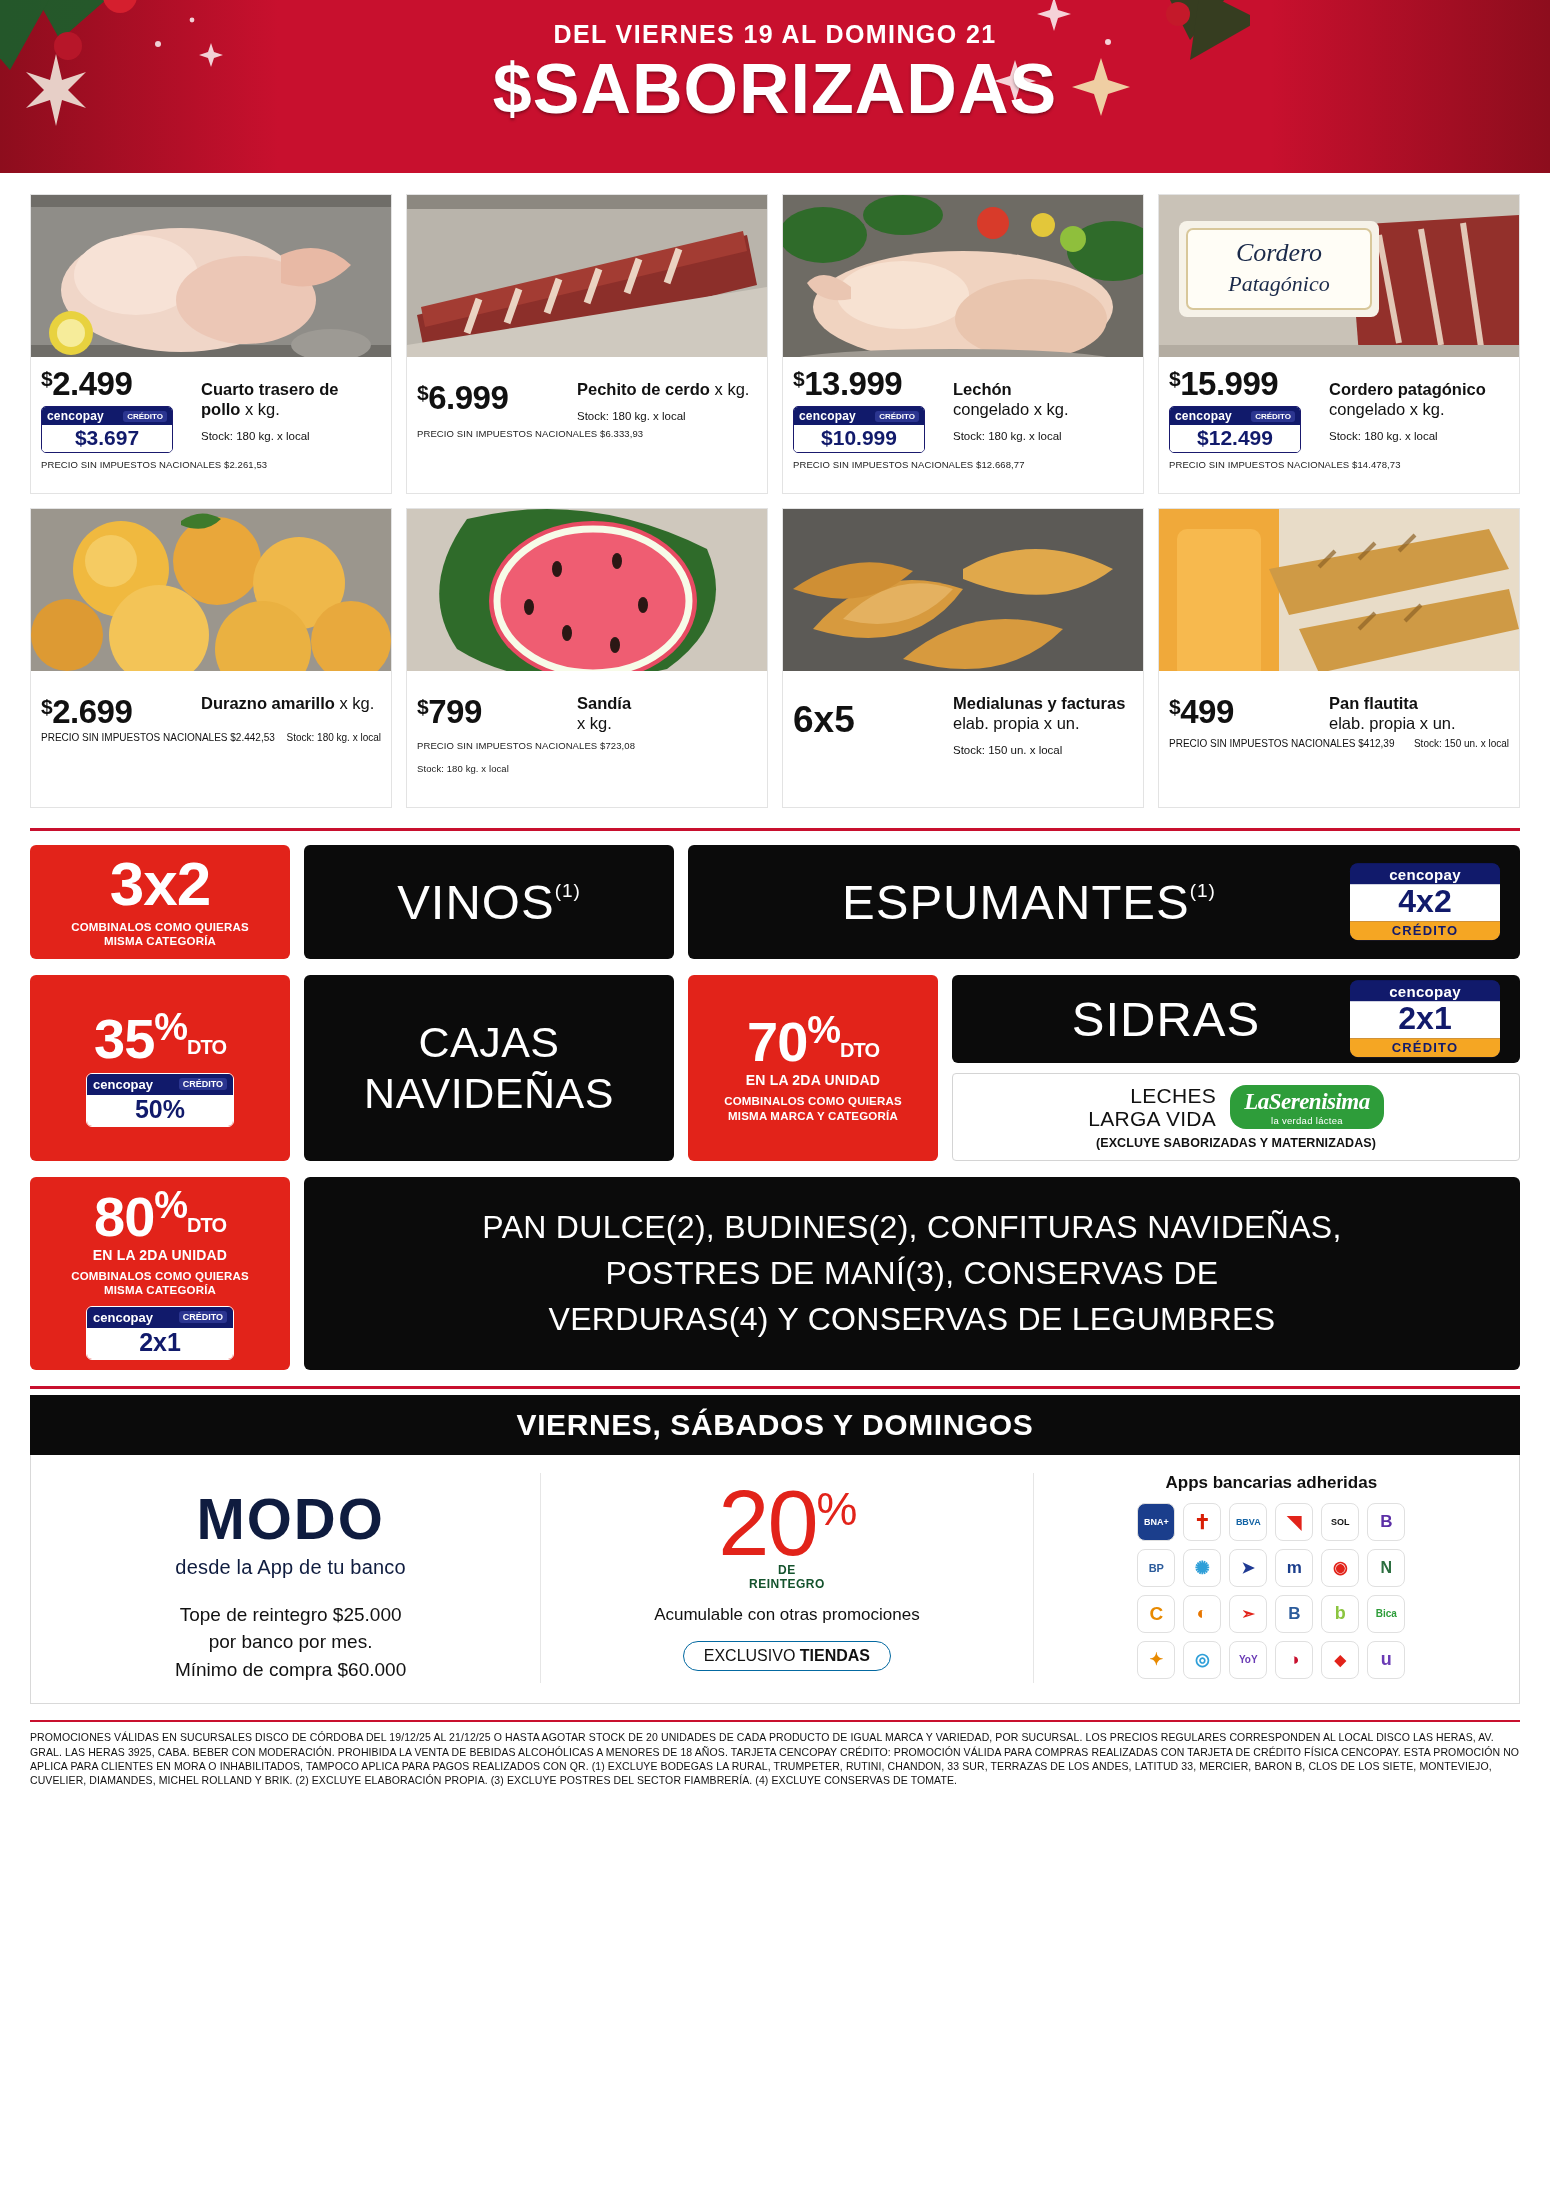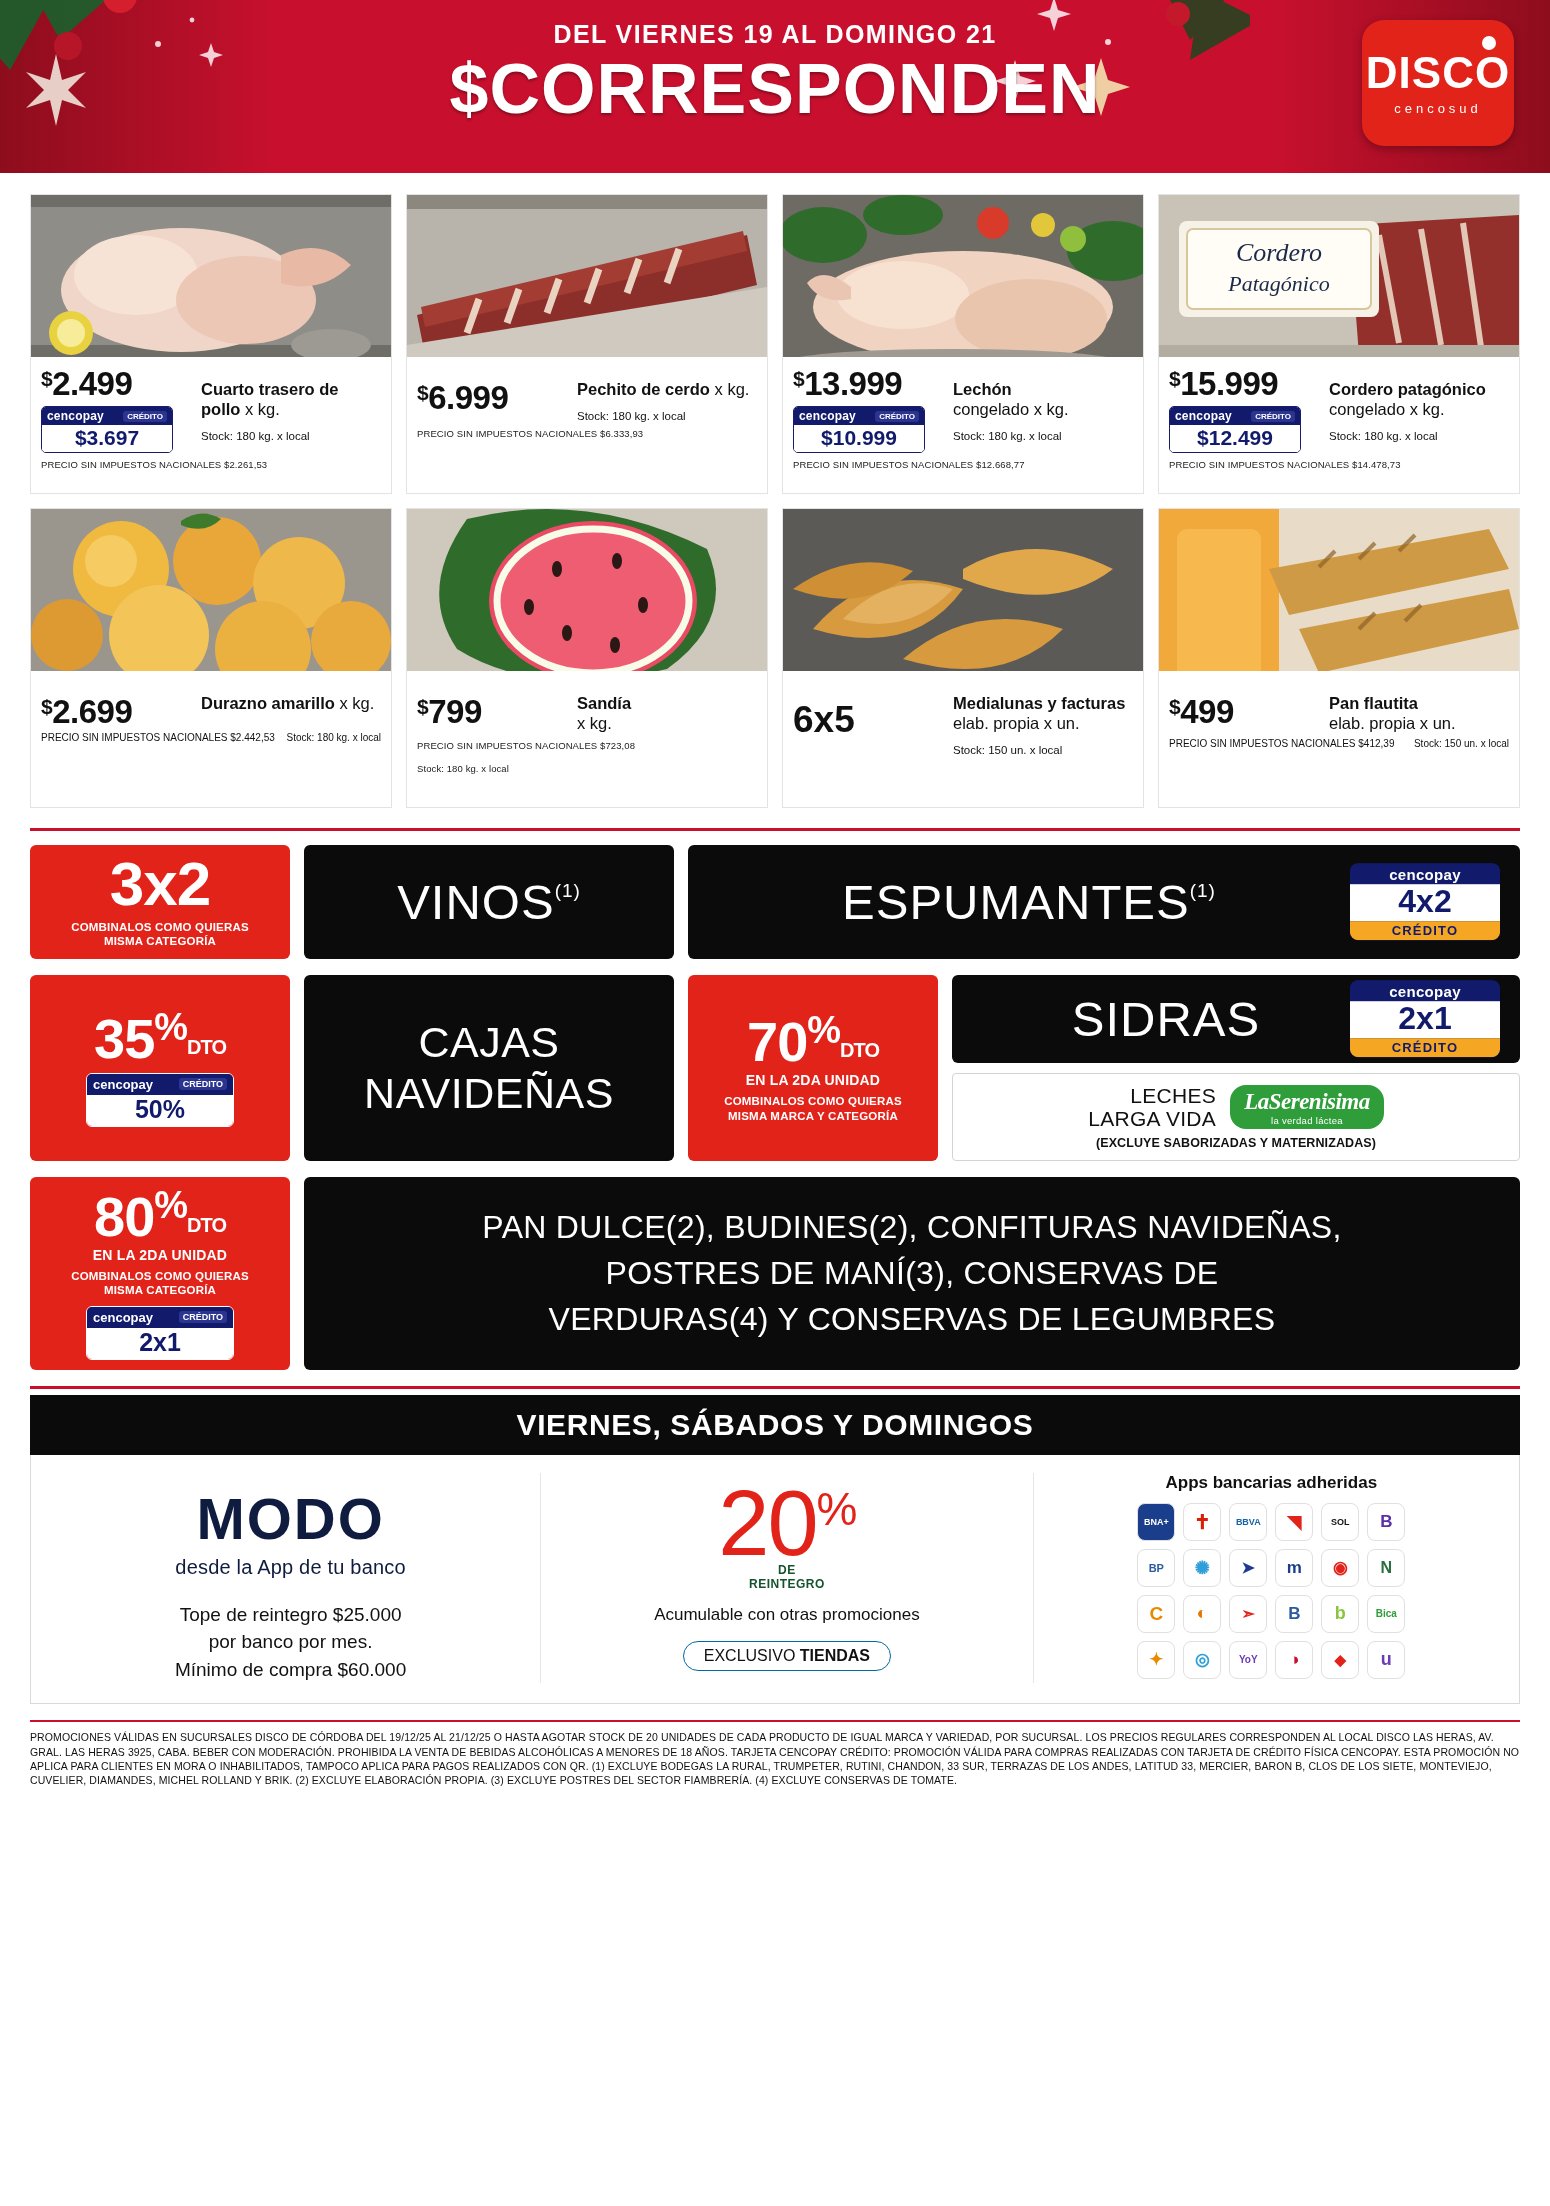--- a/index.html
+++ b/index.html
@@ -386,27 +386,22 @@
       <circle cx="188" cy="34" r="12" fill="#c41b2a"></circle>
       <g fill="#ffffff" opacity=".9">
         <path d="M60 30 l4 -13 l4 13 l13 4 l-13 4 l-4 13 l-4 -13 l-13 -4 z"></path>
         <path d="M20 96 l5 -16 l5 16 l16 5 l-16 5 l-5 16 l-5 -16 l-16 -5 z"></path>
         <circle cx="118" cy="62" r="3"></circle>
       </g>
       <path d="M104 100 l7 -22 l7 22 l22 7 l-22 7 l-7 22 l-7 -22 l-22 -7 z" fill="#f4e3b0"></path>
     </svg>
 
     <div class="hdr-dates">DEL VIERNES 19 AL DOMINGO 21</div>
-    <div class="hdr-title">$CORRESPONDEN</div>
-
-    <div class="logo-disco">
-      <span class="dot"></span>
-      <div class="dword">DISCO</div>
-      <div class="cword">cencosud</div>
-    </div>
+    <div class="hdr-title">$SABORIZADAS</div>
+
   </div>
 
   <div class="prod-grid">
 
     <div class="pcard">
       <div class="pimg">
         <svg class="ph" viewBox="0 0 360 178" preserveAspectRatio="xMidYMid slice">
           <rect width="360" height="178" fill="#8f8d88"></rect>
           <g fill="#6f6d68">
               <rect y="0" width="360" height="12"></rect>

